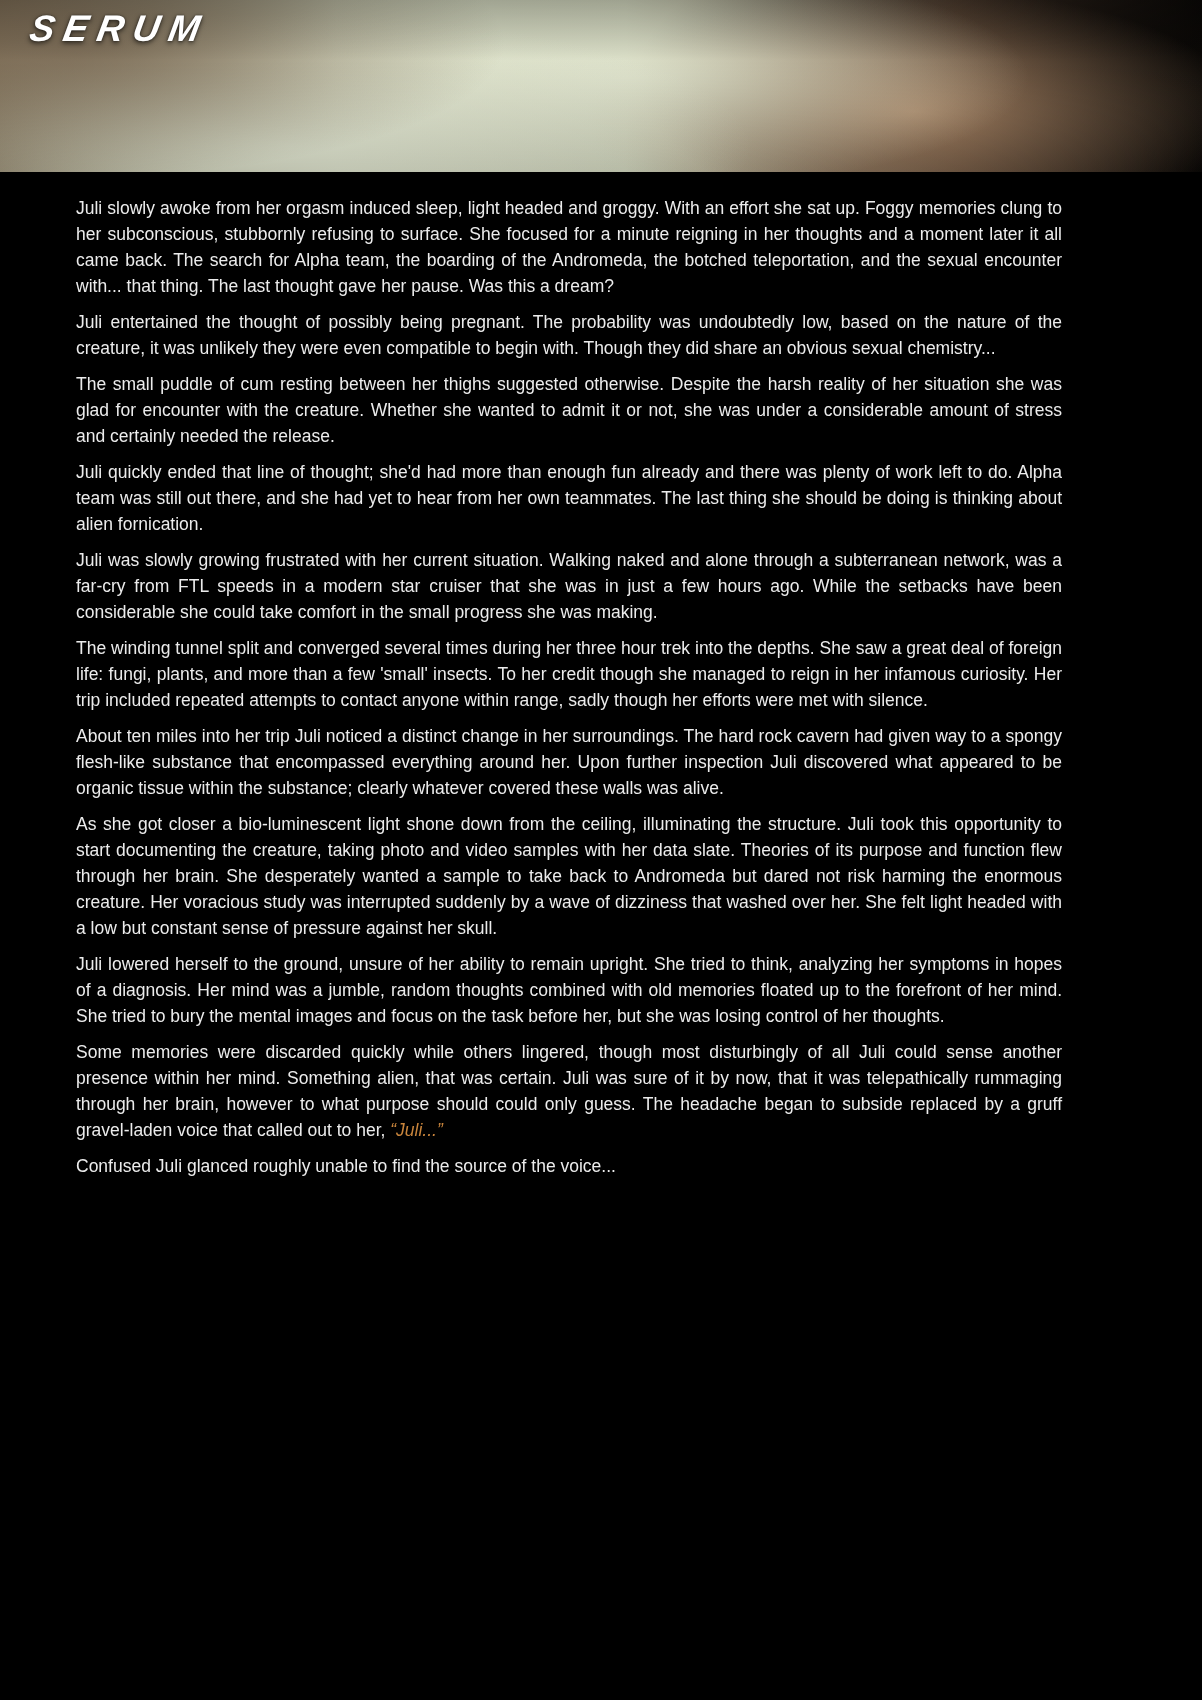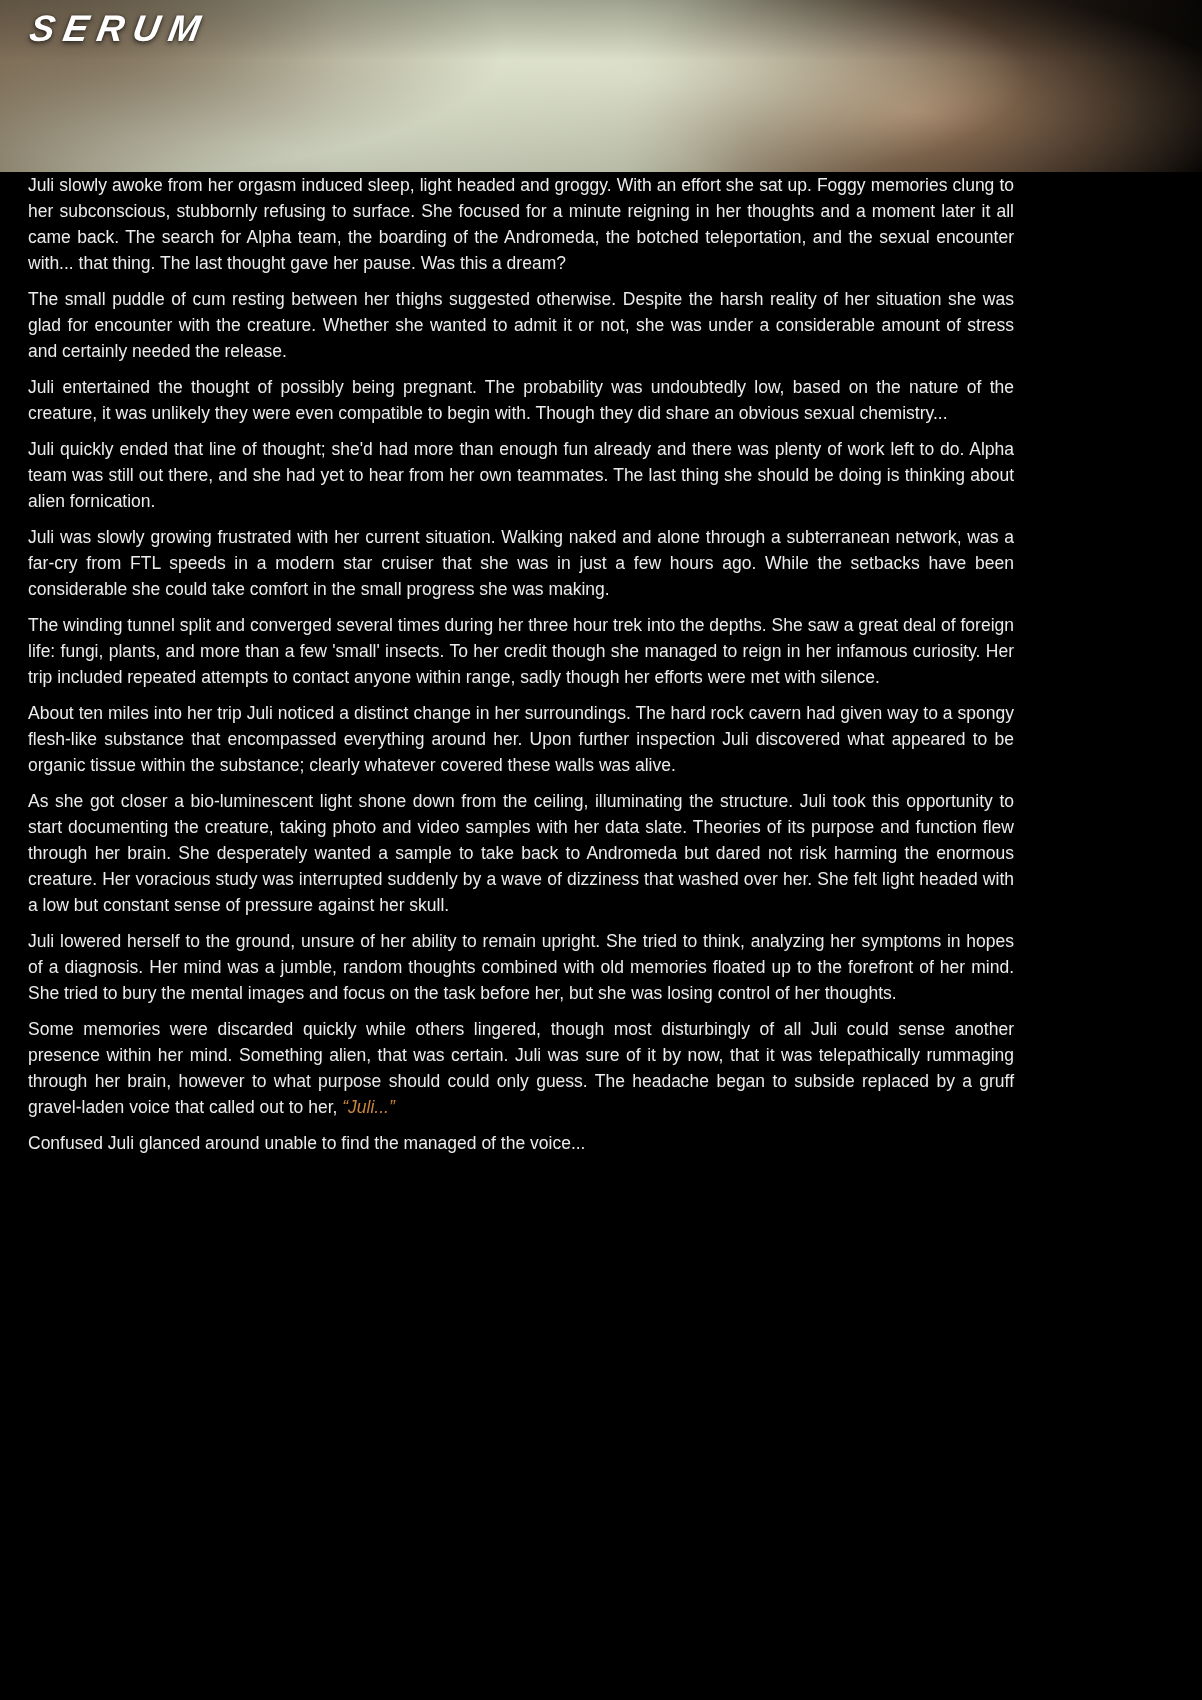--- a/index.html
+++ b/index.html
@@ -40,43 +40,44 @@
     font-weight: bold;
     font-style: italic;
     letter-spacing: 9px;
     transform: skewX(-10deg);
     text-shadow: 0 2px 5px rgba(0,0,0,0.65), 0 0 2px rgba(0,0,0,0.5);
     user-select: none;
   }
   .story {
     box-sizing: border-box;
     width: 1132px;
-    padding: 0 118px 0 28px;
+    padding: 23px 118px 0 28px;
     color: #ececec;
     font-size: 17.5px;
     font-weight: 300;
     line-height: 26px;
     text-align: justify;
+    margin-left: 48px;
   }
   .story p { margin: 0 0 10px 0; }
   .hl { white-space: nowrap; font-style: italic; }
 </style>
 </head>
 <body>
 
 <div class="banner">
   <div class="logo">SERUM</div>
   <div></div>
 </div>
 
 <div class="story">
     <p><span>Juli slowly awoke from her orgasm induced sleep, light headed and groggy. With an effort she sat up. Foggy memories clung to her subconscious, stubbornly refusing to surface. She focused for a minute reigning in her thoughts and a moment later it all came back. The search for Alpha team, the boarding of the Andromeda, the botched teleportation, and the sexual encounter with... that thing. The last thought gave her pause. Was this a dream?</span></p>
+    <p><span>Juli entertained the thought of possibly being pregnant. The probability was undoubtedly low, based on the nature of the creature, it was unlikely they were even compatible to begin with. Though they did share an obvious sexual chemistry...</span></p>
     <p><span>The small puddle of cum resting between her thighs suggested otherwise. Despite the harsh reality of her situation she was glad for encounter with the creature. Whether she wanted to admit it or not, she was under a considerable amount of stress and certainly needed the release.</span></p>
-    <p><span>Juli entertained the thought of possibly being pregnant. The probability was undoubtedly low, based on the nature of the creature, it was unlikely they were even compatible to begin with. Though they did share an obvious sexual chemistry...</span></p>
     <p><span>Juli quickly ended that line of thought; she'd had more than enough fun already and there was plenty of work left to do. Alpha team was still out there, and she had yet to hear from her own teammates. The last thing she should be doing is thinking about alien fornication.</span></p>
     <p><span>Juli was slowly growing frustrated with her current situation. Walking naked and alone through a subterranean network, was a far-cry from FTL speeds in a modern star cruiser that she was in just a few hours ago. While the setbacks have been considerable she could take comfort in the small progress she was making.</span></p>
     <p><span>The winding tunnel split and converged several times during her three hour trek into the depths. She saw a great deal of foreign life: fungi, plants, and more than a few 'small' insects. To her credit though she managed to reign in her infamous curiosity. Her trip included repeated attempts to contact anyone within range, sadly though her efforts were met with silence.</span></p>
     <p><span>About ten miles into her trip Juli noticed a distinct change in her surroundings. The hard rock cavern had given way to a spongy flesh-like substance that encompassed everything around her. Upon further inspection Juli discovered what appeared to be organic tissue within the substance; clearly whatever covered these walls was alive.</span></p>
     <p><span>As she got closer a bio-luminescent light shone down from the ceiling, illuminating the structure. Juli took this opportunity to start documenting the creature, taking photo and video samples with her data slate. Theories of its purpose and function flew through her brain. She desperately wanted a sample to take back to Andromeda but dared not risk harming the enormous creature. Her voracious study was interrupted suddenly by a wave of dizziness that washed over her. She felt light headed with a low but constant sense of pressure against her skull.</span></p>
     <p><span>Juli lowered herself to the ground, unsure of her ability to remain upright. She tried to think, analyzing her symptoms in hopes of a diagnosis. Her mind was a jumble, random thoughts combined with old memories floated up to the forefront of her mind. She tried to bury the mental images and focus on the task before her, but she was losing control of her thoughts.</span></p>
     <p><span>Some memories were discarded quickly while others lingered, though most disturbingly of all Juli could sense another presence within her mind. Something alien, that was certain. Juli was sure of it by now, that it was telepathically rummaging through her brain, however to what purpose should could only guess. The headache began to subside replaced by a gruff gravel-laden voice that called out to her,</span><span class="hl" style="color: rgb(201, 133, 60);"> “Juli...”</span></p>
-    <p><span>Confused Juli glanced around unable to find the managed of the voice...</span></p>
+    <p><span>Confused Juli glanced roughly unable to find the source of the voice...</span></p>
   </div>
 
 </body></html>

